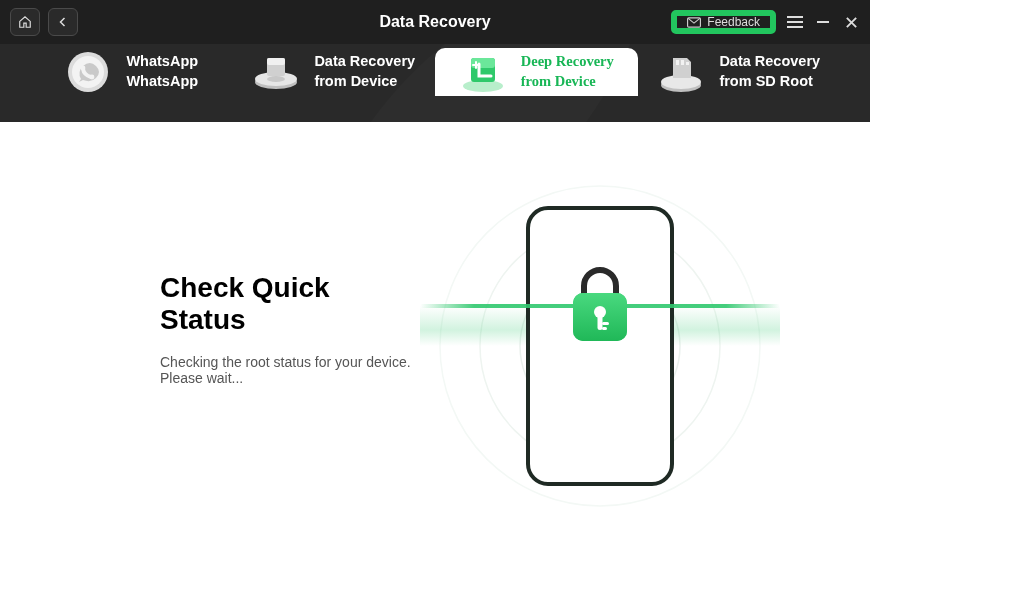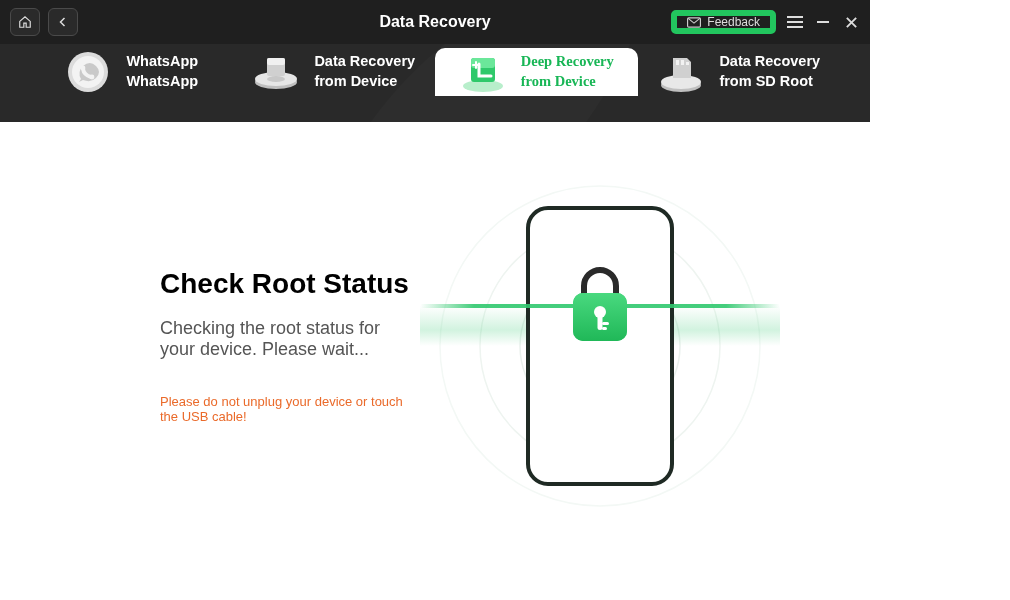--- a/index.html
+++ b/index.html
@@ -71,21 +71,21 @@
   .content {
     flex: 1;
     background: #fff;
     display: flex;
     align-items: center;
     padding: 0 70px 30px 70px;
     position: relative;
   }
   .textcol { flex: 1; max-width: 430px; padding-left: 90px; }
   .heading { font-size: 28px; font-weight: 800; color: #000; margin-bottom: 18px; }
-  .subtext { font-size: 18px; color: #555; margin-bottom: 34px; }
+  .subtext { font-size: 14px; color: #555; margin-bottom: 34px; }
   .warning { font-size: 13px; color: #ea6a2a; }
   .illus-wrap {
     width: 360px;
     height: 360px;
     position: relative;
     display: flex;
     align-items: center;
     justify-content: center;
     margin-left: auto;
     margin-right: 20px;
@@ -243,23 +243,22 @@
       </div>
       <div class="tab-label">
         <div>Data Recovery</div>
         <div>from SD Root</div>
       </div>
     </div>
   </div>
 
   <div class="content">
     <div class="textcol">
-      <div class="heading">Check Root Status</div>
+      <div class="heading">Check Quick Status</div>
       <div class="subtext">Checking the root status for your device. Please wait...</div>
-      <div class="warning">Please do not unplug your device or touch the USB cable!</div>
     </div>
 
     <div class="illus-wrap">
       <div class="circles">
         <svg width="360" height="360" viewBox="0 0 360 360">
           <circle cx="180" cy="180" r="80" fill="none" stroke="#e9f0ec" stroke-width="1.5"></circle>
           <circle cx="180" cy="180" r="120" fill="none" stroke="#eef4f0" stroke-width="1.5"></circle>
           <circle cx="180" cy="180" r="160" fill="none" stroke="#f3f8f5" stroke-width="1.5"></circle>
         </svg>
       </div>

